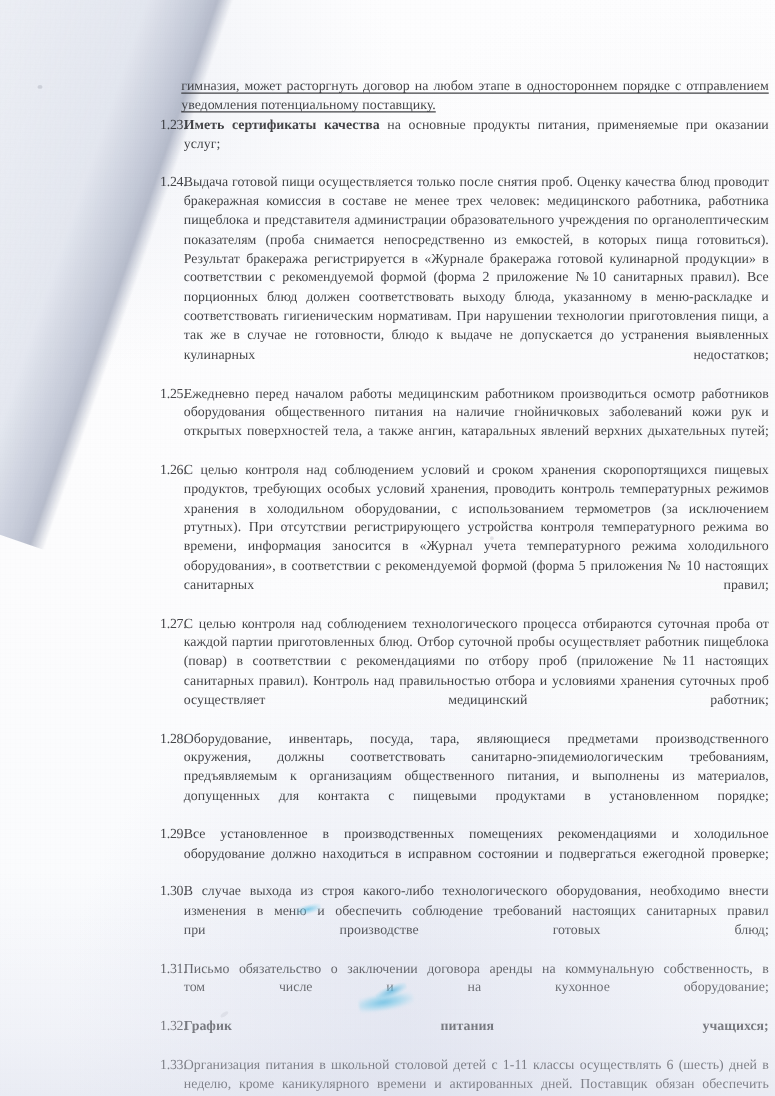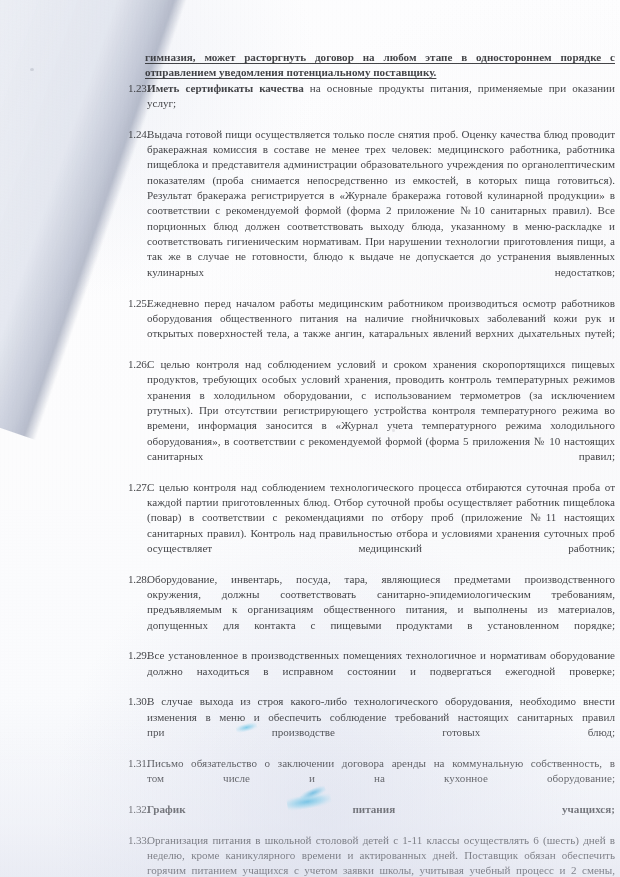--- a/index.html
+++ b/index.html
@@ -84,26 +84,25 @@
     color: #2e2f33;
     font-size: 11.1px;
     line-height: 15.35px;
     text-align: justify;
     text-justify: inter-word;
     
     filter: blur(0.22px) contrast(0.93) opacity(0.92);
   }
 
   .lead-para {
-    margin: 0 0 0 17px;
+    margin: 12px 0 0 17px;
     text-align: justify;
     text-decoration: underline;
     text-decoration-thickness: from-font;
     text-underline-offset: 1.5px;
-    font-weight: bold;
   }
 
   ol.clause-list {
     list-style: none;
     margin: 0;
     padding: 0;
   }
 
   li.clause {
     display: flex;
@@ -212,21 +211,21 @@
         <span class="txt">С целью контроля над соблюдением технологического процесса отбираются суточная проба от каждой партии приготовленных блюд. Отбор суточной пробы осуществляет работник пищеблока (повар) в соответствии с рекомендациями по отбору проб (приложение №11 настоящих санитарных правил). Контроль над правильностью отбора и условиями хранения суточных проб осуществляет медицинский работник;</span>
       </li>
 
       <li class="clause">
         <span class="num">1.28.</span>
         <span class="txt wide">Оборудование, инвентарь, посуда, тара, являющиеся предметами производственного окружения, должны соответствовать санитарно-эпидемиологическим требованиям, предъявляемым к организациям общественного питания, и выполнены из материалов, допущенных для контакта с пищевыми продуктами в установленном порядке;</span>
       </li>
 
       <li class="clause">
         <span class="num">1.29.</span>
-        <span class="txt">Все установленное в производственных помещениях технологичное и нормативам оборудование должно находиться в исправном состоянии и подвергаться ежегодной проверке;</span>
+        <span class="txt">Все установленное в производственных помещениях рекомендациями и холодильное оборудование должно находиться в исправном состоянии и подвергаться ежегодной проверке;</span>
       </li>
 
       <li class="clause">
         <span class="num">1.30.</span>
         <span class="txt wide">В случае выхода из строя какого-либо технологического оборудования, необходимо внести изменения в меню и обеспечить соблюдение требований настоящих санитарных правил при производстве готовых блюд;</span>
       </li>
 
       <li class="clause">
         <span class="num">1.31.</span>
         <span class="txt wide">Письмо обязательство о заключении договора аренды на коммунальную собственность, в том числе и на кухонное оборудование;</span>

